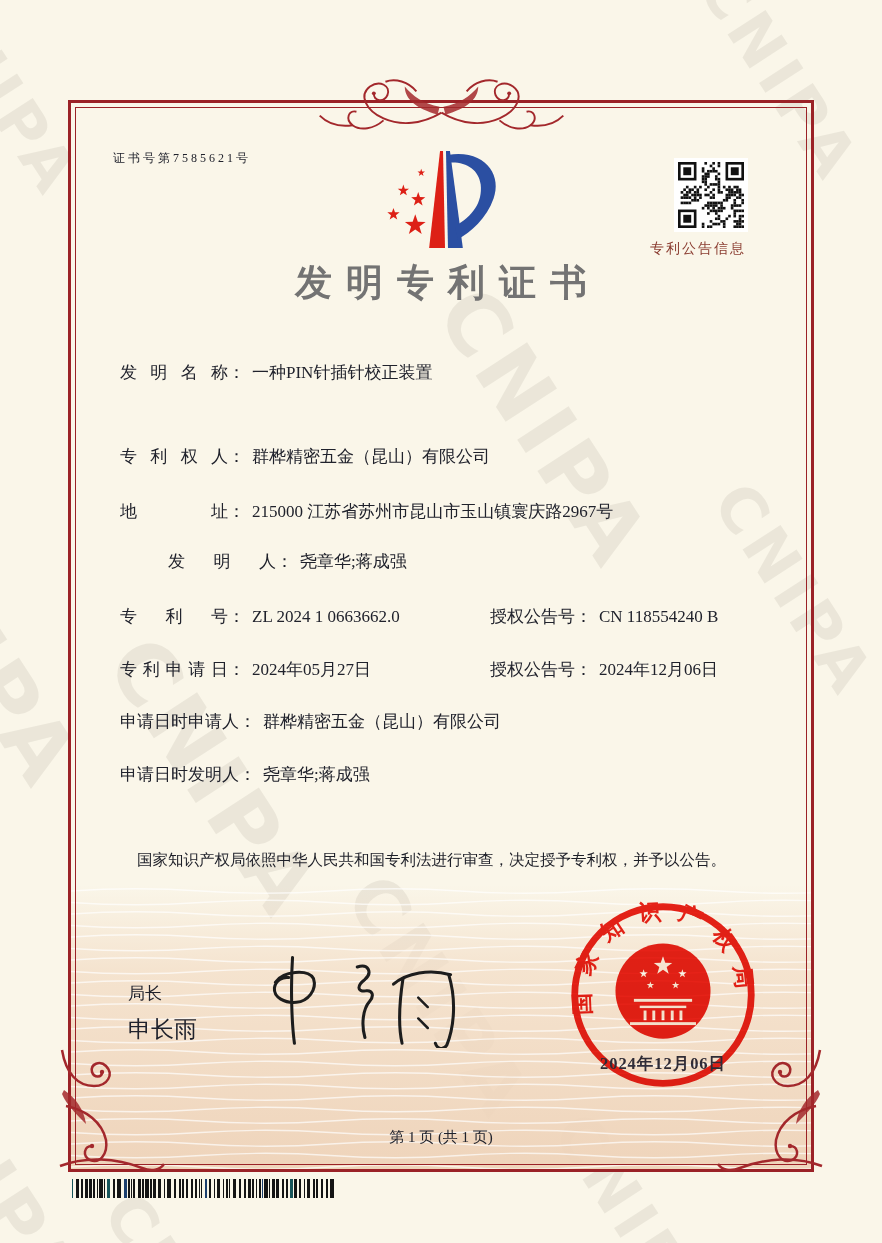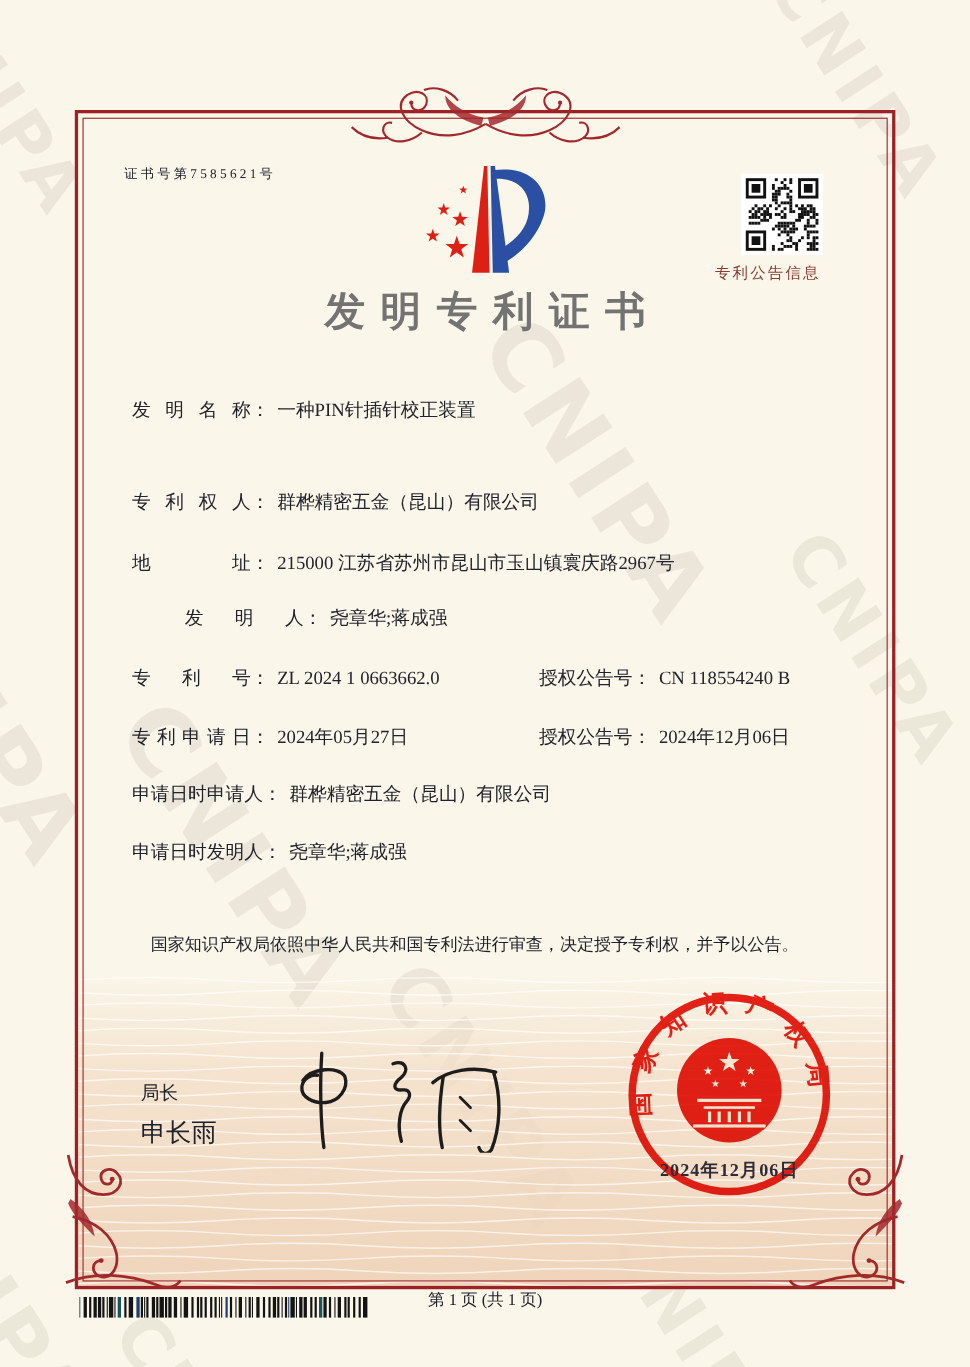--- a/index.html
+++ b/index.html
@@ -33,21 +33,21 @@
   #statement{position:absolute;left:106px;width:678px;top:845px;font-size:15.5px;line-height:29px;
       text-align:justify;z-index:5;color:#1d1f28;}
   #statement .ln1{text-indent:2em;}
   #director-title{position:absolute;left:128px;top:982px;font-size:17px;z-index:5;
       font-family:"Liberation Sans","DejaVu Sans",sans-serif;}
   #director-name{position:absolute;left:128px;top:1014px;font-size:23px;z-index:5;
       font-family:"Liberation Sans","DejaVu Sans",sans-serif;}
   #signature{position:absolute;left:258px;top:948px;width:210px;height:100px;z-index:5;}
   #seal{position:absolute;left:566px;top:898px;width:194px;height:194px;z-index:6;
       mix-blend-mode:multiply;opacity:.95;}
-  #footer{position:absolute;left:68px;right:68px;top:1172px;text-align:center;font-size:15px;z-index:5;}
+  #footer{position:absolute;left:68px;right:68px;top:1128px;text-align:center;font-size:15px;z-index:5;}
   #barcode{position:absolute;left:72px;top:1179px;width:264px;height:19px;z-index:5;}
 </style>
 </head>
 <body>
 
 <div id="page">
 
   <div id="watermarks">
       <div class="wm" style="left: -35px; top: -30px; font-size: 62px; opacity: 0.13;">CNIPA</div>
       <div class="wm" style="left: 745px; top: -45px; font-size: 62px; opacity: 0.13;">CNIPA</div>

